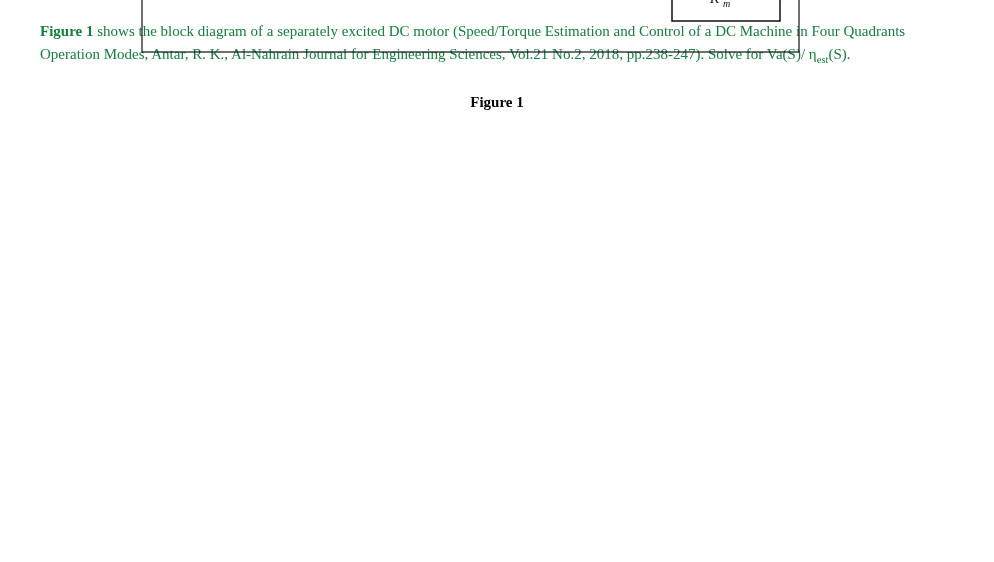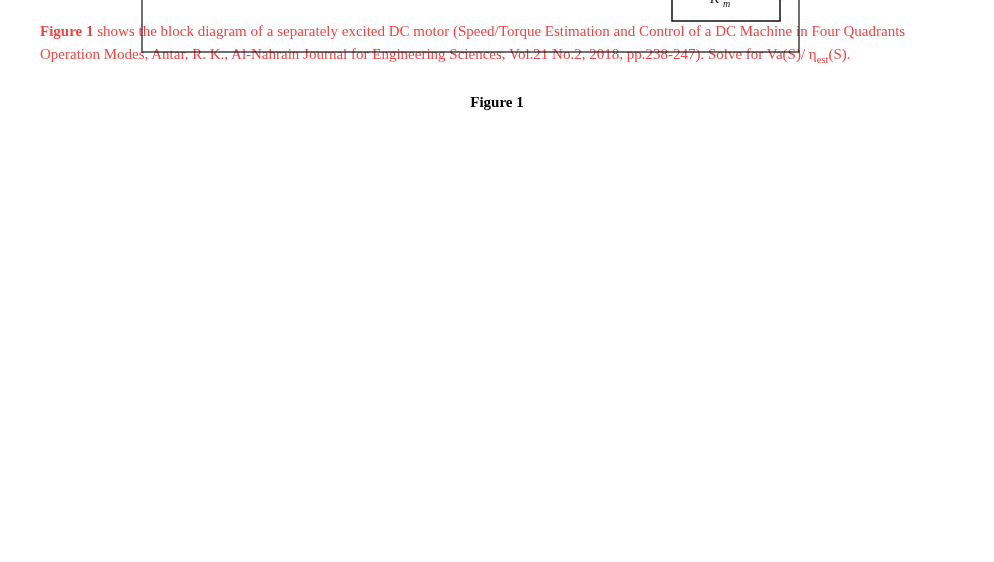--- a/index.html
+++ b/index.html
@@ -14,21 +14,21 @@
     .page {
       width: 994px;
       min-height: 562px;
       padding: 20px 40px 20px 40px;
       background: #fff;
     }
 
     .text-block {
       font-size: 15px;
       line-height: 1.55;
-      color: #ef4444;
+      color: #15803d;
       max-width: 900px;
       margin-bottom: 10px;
     }
 
     .text-block strong {
       font-weight: bold;
     }
 
     .diagram-area {
       margin-top: 15px;

